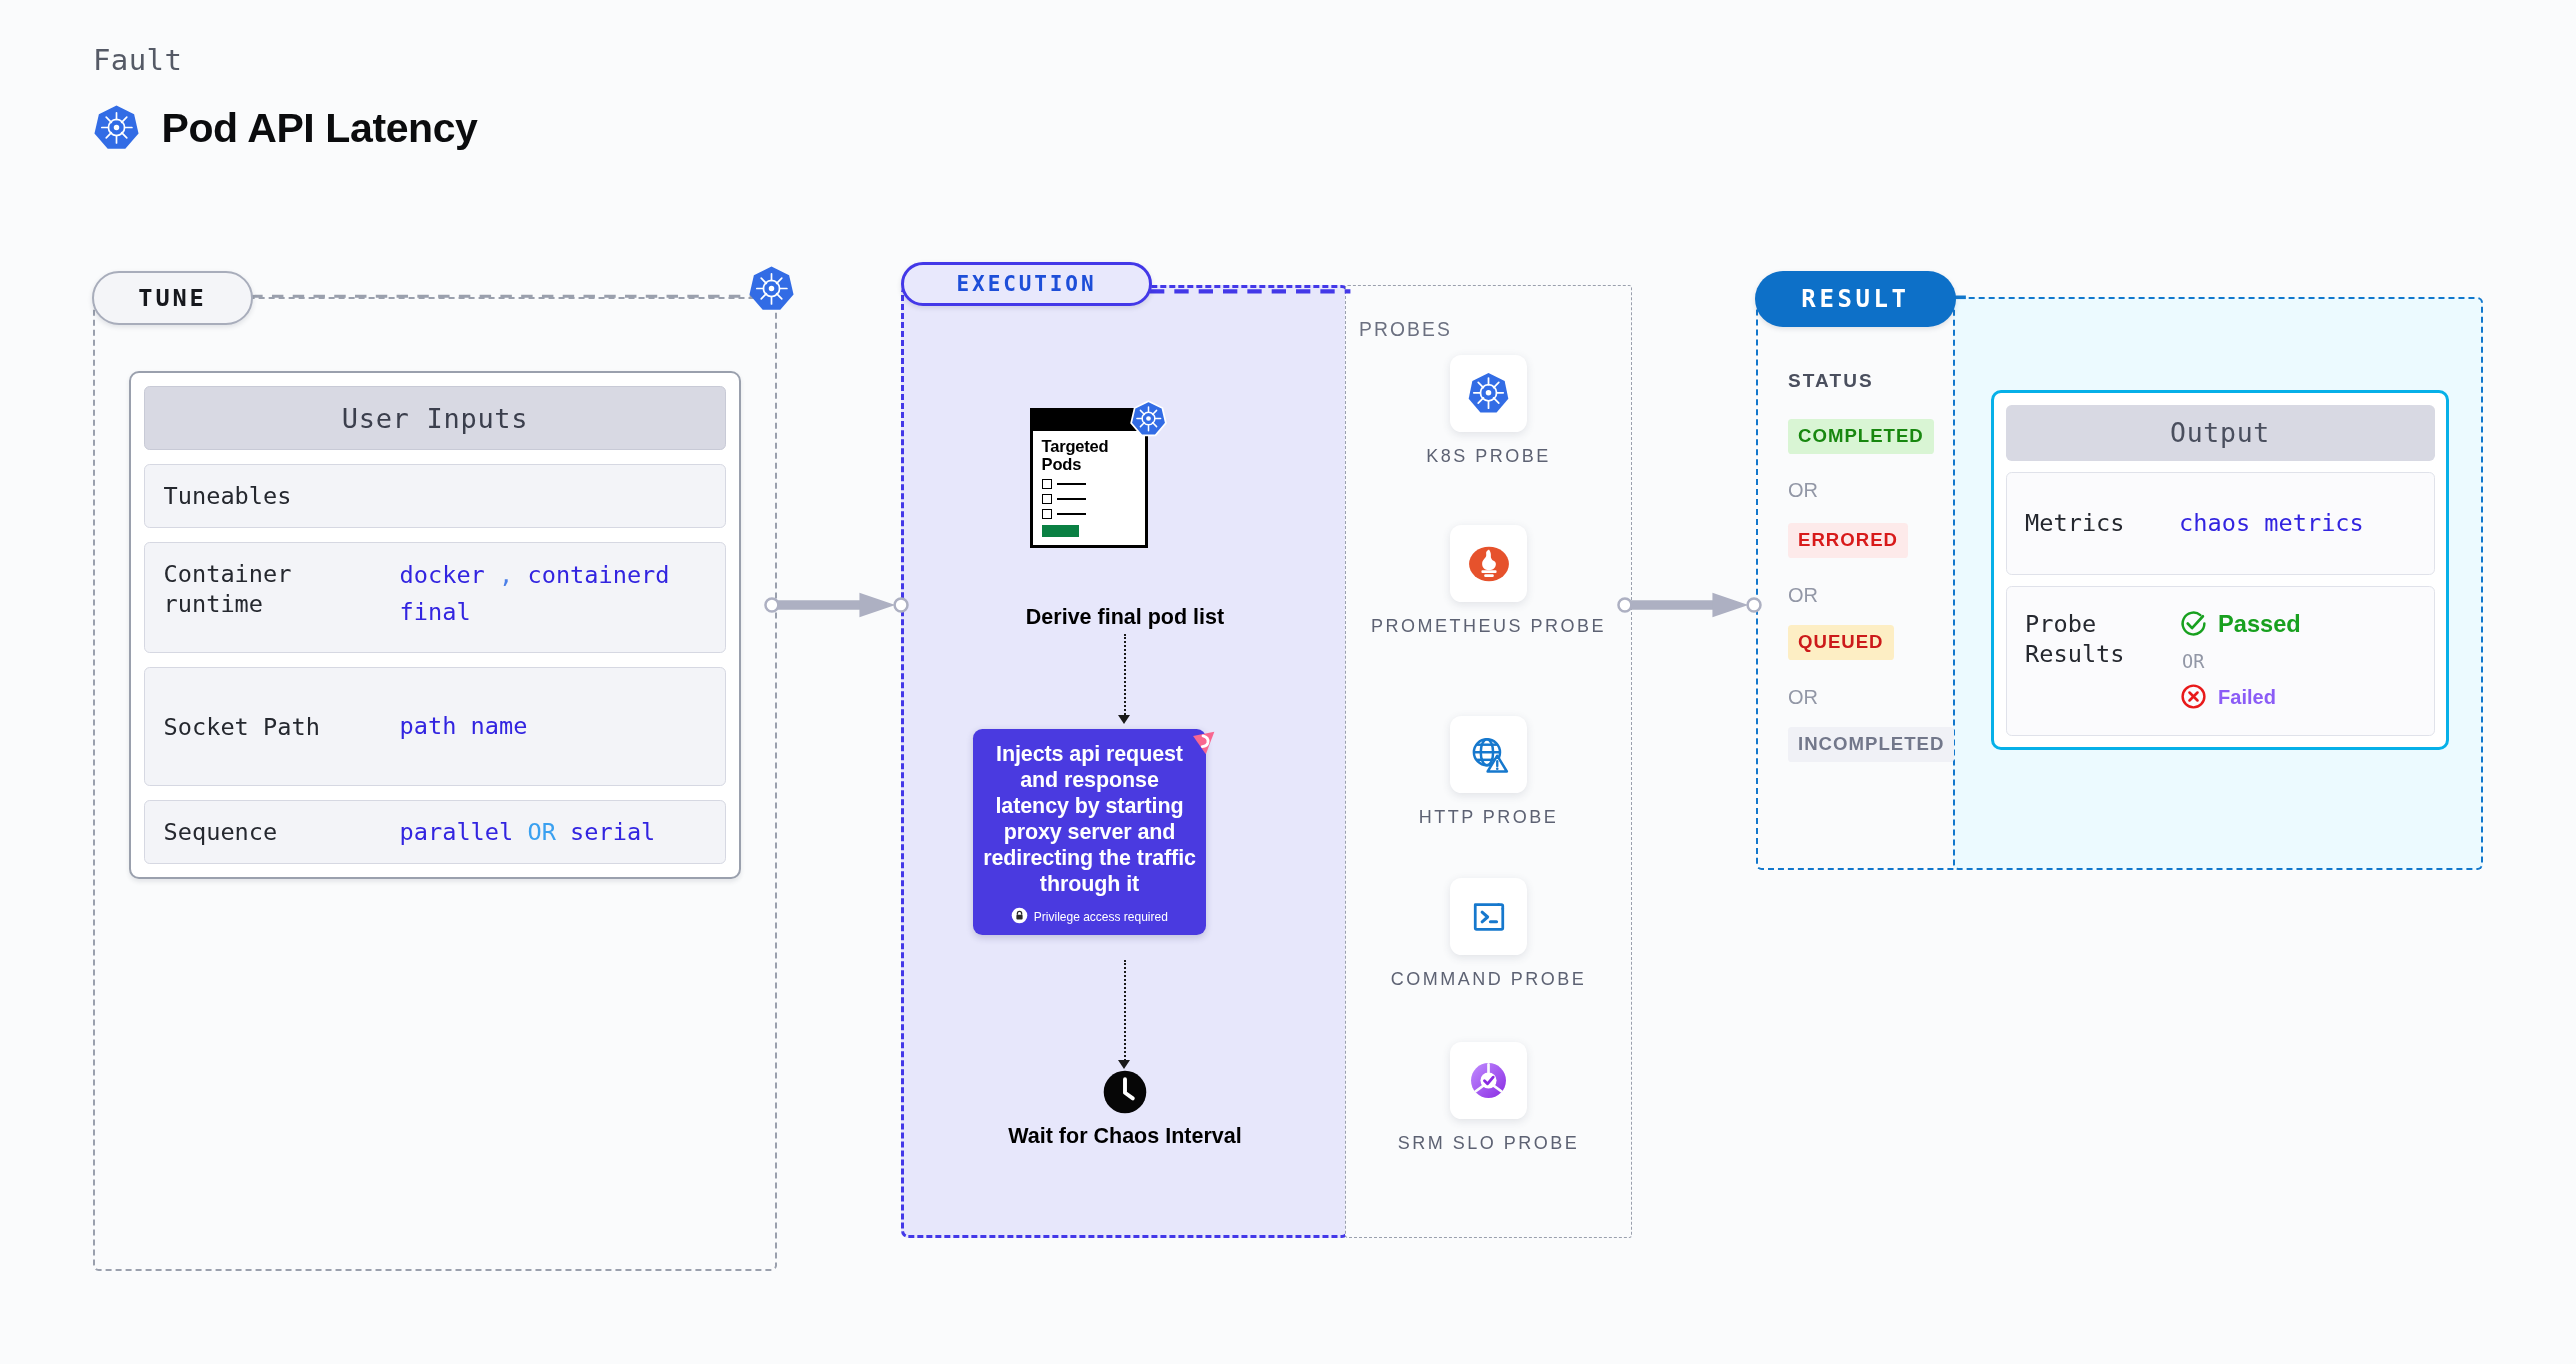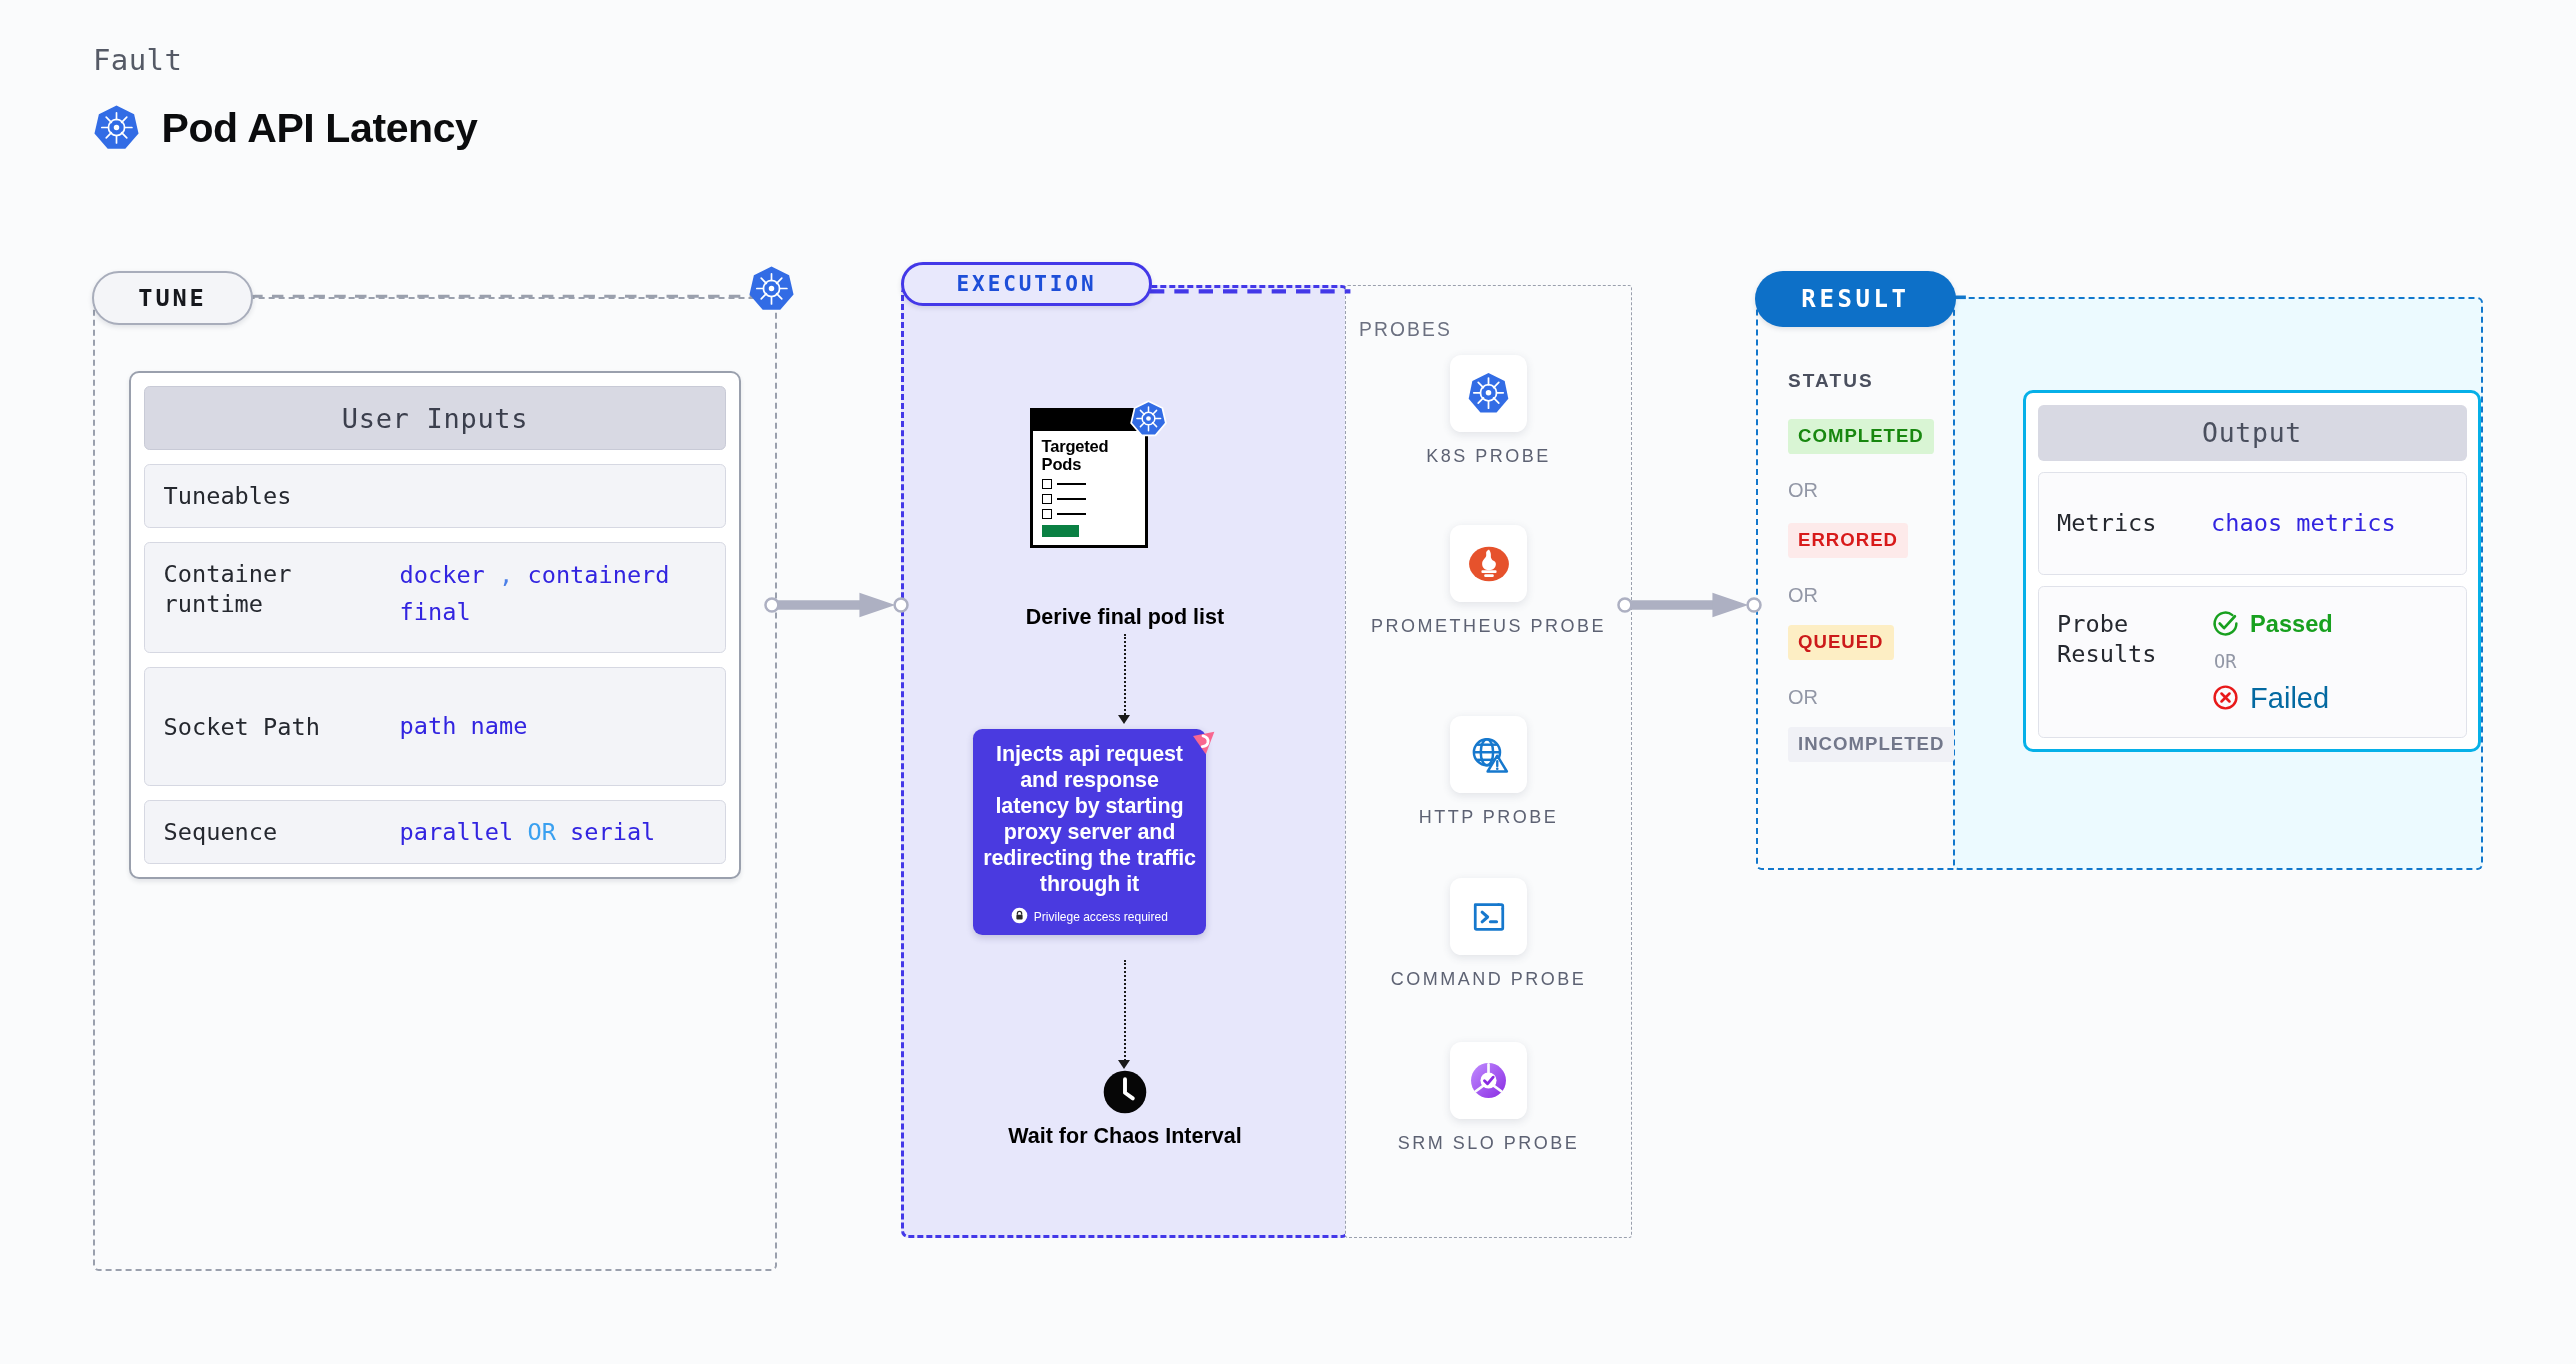--- a/index.html
+++ b/index.html
@@ -109,32 +109,32 @@
 
   
   #status-title{position:absolute;left:1788px;top:370px;font-size:19px;font-weight:700;
      color:#4a4f5e;letter-spacing:2.1px;}
   .status-badge{position:absolute;left:1788px;border-radius:3.6px;padding:6.4px 10px;
      font-size:18.6px;font-weight:700;letter-spacing:1px;}
   .or-text{position:absolute;left:1788px;font-size:20px;color:#9297a6;}
 
   
   #output-card{position:absolute;left:1991px;top:390px;width:458px;box-sizing:border-box;
-     background:#ffffff;border:3.6px solid #06b0e8;border-radius:10px;padding:11.5px;margin-left:32px;}
+     background:#ffffff;border:3.6px solid #06b0e8;border-radius:10px;padding:11.5px;}
   #output-header{background:#d8d9e3;border-radius:5.7px;height:56px;display:flex;
      align-items:center;justify-content:center;
      font-family:"DejaVu Sans Mono",monospace;font-size:26.5px;color:#4a4f5e;letter-spacing:0.7px;}
   .out-section{margin-top:11.5px;background:#fbfbfd;border:0.7px solid #e0e2ea;border-radius:5.7px;
      padding:15.8px 18.6px;display:flex;}
   .out-label{font-family:"DejaVu Sans Mono",monospace;font-size:23.6px;color:#25282f;
      width:154px;flex:none;line-height:1.3;}
   .out-value{font-family:"DejaVu Sans Mono",monospace;font-size:23.6px;color:#3224e0;}
   .res-row{display:flex;align-items:center;gap:10px;}
   .res-pass{font-size:23.6px;font-weight:700;color:#18a01f;}
-  .res-fail{font-size:29px;font-weight:400;color:#0369a1;}
+  .res-fail{font-size:20px;font-weight:700;color:#8b5cf6;}
   .res-or{font-family:"DejaVu Sans Mono",monospace;font-size:18.6px;color:#9297a6;margin:11.5px 0 10px 2.9px;}
 
   
   .connector{position:absolute;}
 </style>
 </head>
 <body>
 
 <div id="header">
   <div id="fault-label">Fault</div>

